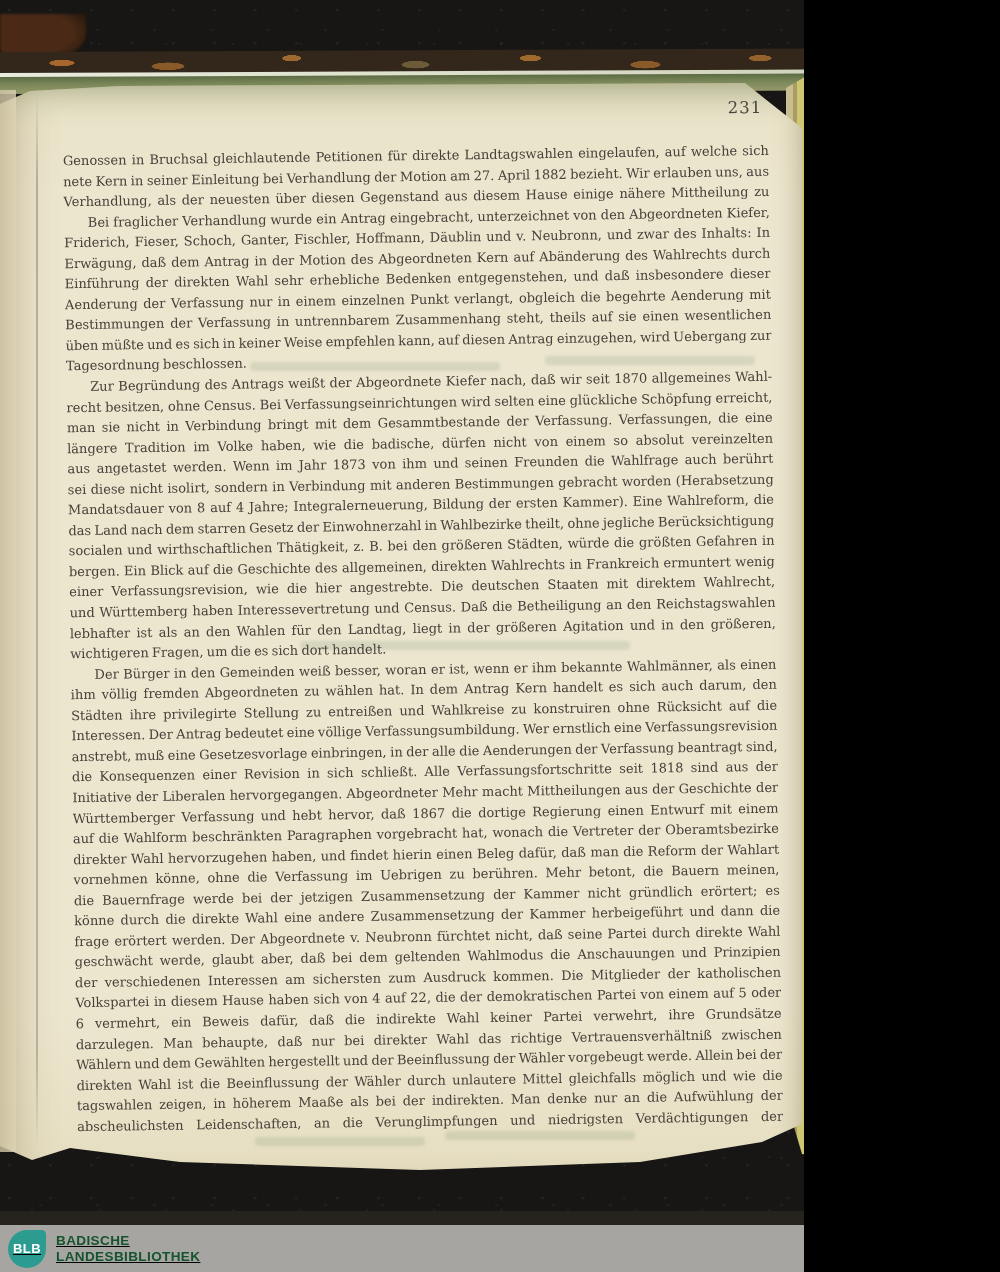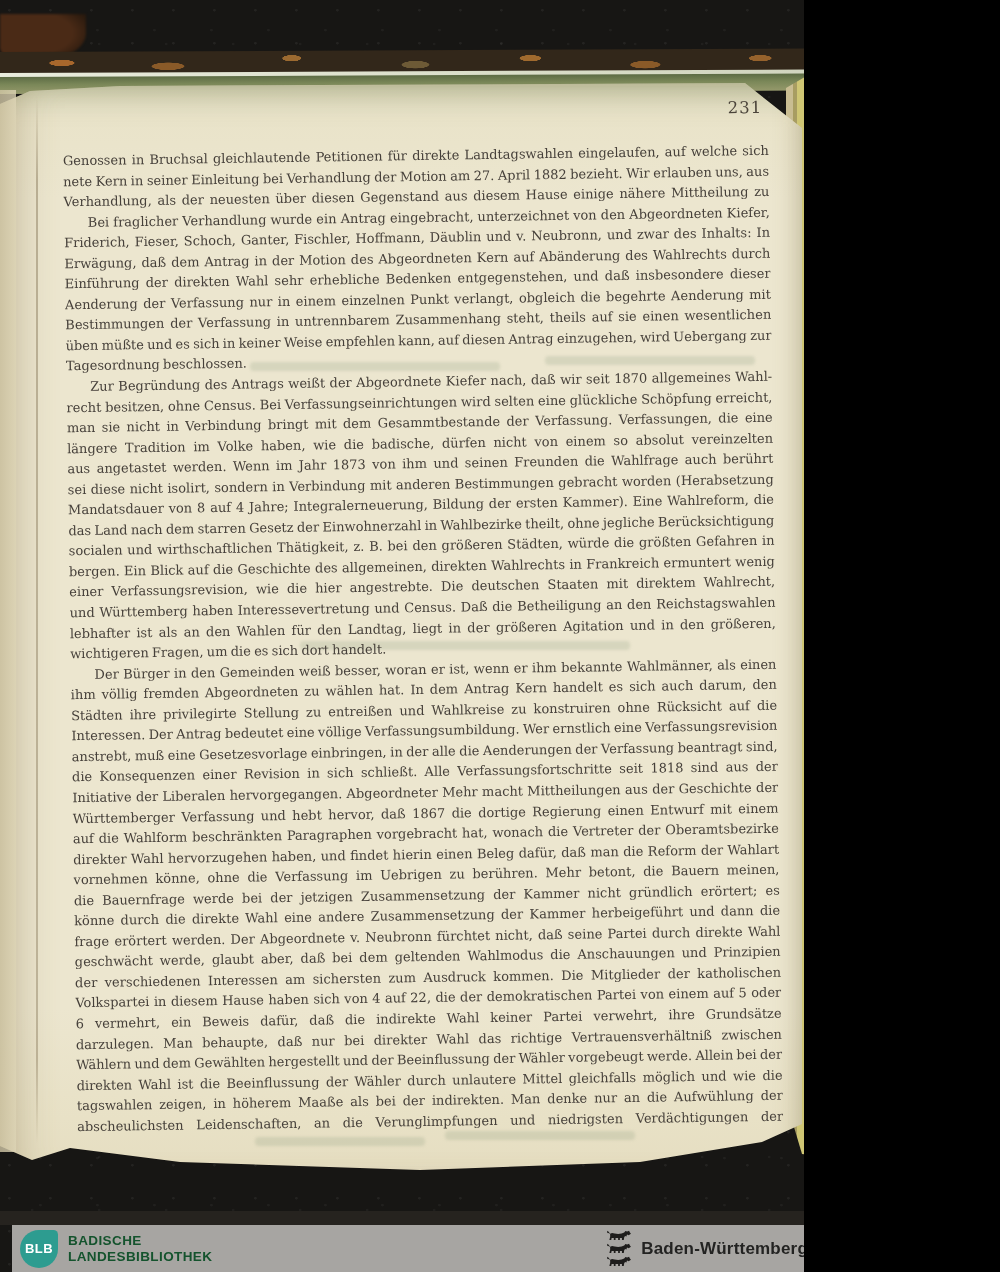--- a/index.html
+++ b/index.html
@@ -73,21 +73,21 @@
   .page-num{height:26px;line-height:26px;text-align:right;padding-right:6px;margin-bottom:20px;
     font-size:16.5px;color:#4b443a;letter-spacing:1px;}
   .tline{height:20.55px;line-height:20.55px;overflow:hidden;
     font-size:13px;color:#46403a;word-spacing:-.9px;
     text-align:justify;text-align-last:justify;}
   .tline.fin{text-align-last:left;}
   .tline.ind{text-indent:24px;}
 
   
   .pre-footer{position:absolute;left:0;bottom:47px;width:100%;height:14px;background:#26231f;}
-  .footer{position:absolute;left:12px;bottom:0;width:100%;height:47px;background:#a7a5a2;display:flex;align-items:center;}
+  .footer{position:absolute;left:0;bottom:0;width:100%;height:47px;background:#a7a5a2;display:flex;align-items:center;text-decoration:underline;}
   .blb-link{display:flex;align-items:center;margin-left:8px;cursor:pointer;}
   .blb-logo{width:38px;height:38px;background:#2d9c90;border-radius:50% 12% 50% 50%;
     display:flex;align-items:center;justify-content:center;}
   .blb-logo span{color:#fff;font-family:"Liberation Sans",sans-serif;font-weight:bold;font-size:13px;letter-spacing:.5px;}
   .lib-name{margin-left:10px;font-family:"Liberation Sans",sans-serif;font-weight:bold;color:#14532d;
     font-size:13.5px;line-height:16px;letter-spacing:.4px;}
   .bw-link{display:flex;align-items:center;margin-left:auto;margin-right:8px;cursor:pointer;}
   .bw-arms{width:26px;height:40px;}
   .bw-name{margin-left:9px;font-family:"Liberation Sans",sans-serif;font-weight:bold;color:#232322;font-size:17px;letter-spacing:.2px;}
 </style>
@@ -175,25 +175,14 @@
   <div class="footer">
     <div class="blb-link">
       <div class="blb-logo">
         <span>BLB</span>
       </div>
       <div class="lib-name">
         <div>BADISCHE</div>
         <div>LANDESBIBLIOTHEK</div>
       </div>
     </div>
-    <div class="bw-link">
-      <svg class="bw-arms" viewBox="0 0 30 44" aria-hidden="true">
-        <defs>
-          <path id="lion" fill="#1e1d1c" d="M2,1 C0.4,2.4 1.6,4.2 3.4,3.6 L4.8,5 L4.8,8 L3.9,11.6 L6,11.6 L6.5,9.2 L9,9.2 L9,11.6 L11,11.6 L11,9.2 L14,9.2 L14,11.6 L16,11.6 L16,9.2 L18.4,9.2 L18.4,11.6 L20.5,11.6 L21,8.4 L22,7 L23.6,7.5 L24.2,5.4 L26.2,6 L28.8,4.4 L27.6,3 L26.6,0.8 L24.4,1.9 L22.4,1.3 L21,3 L18,4.1 L14,4.6 L10,4.1 L7,3.5 L4.8,4.4 Z"></path>
-        </defs>
-        <use href="#lion" x="0" y="0"></use>
-        <use href="#lion" x="0" y="15"></use>
-        <use href="#lion" x="0" y="30"></use>
-      </svg>
-      <span class="bw-name">Baden-Württemberg</span>
-    </div>
   </div>
 </div>
 
 </body></html>

